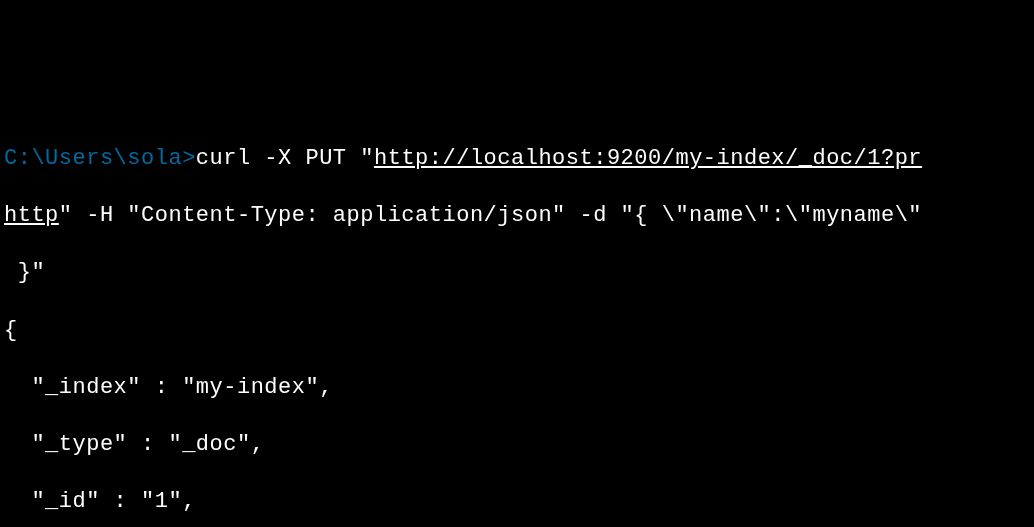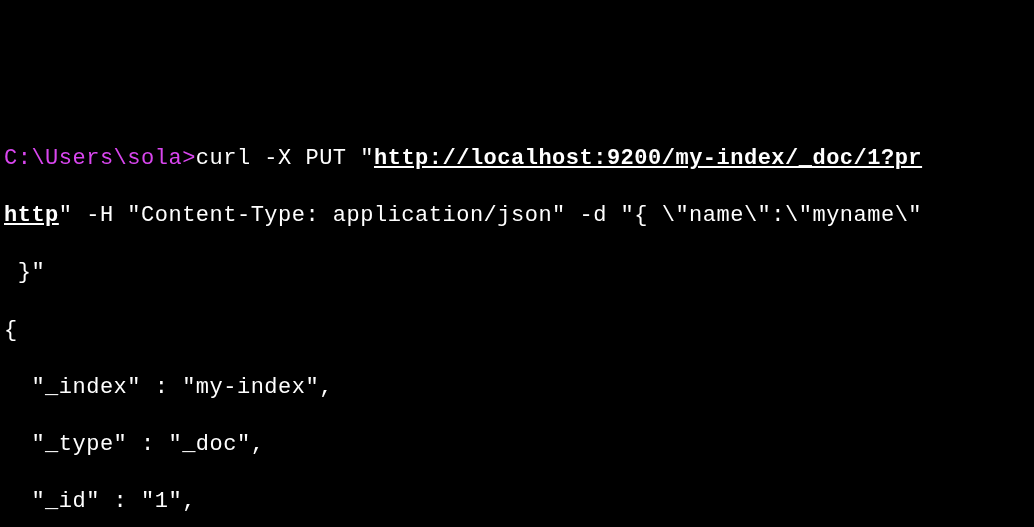--- a/index.html
+++ b/index.html
@@ -21,32 +21,31 @@
       letter-spacing: 0.5px;
     }
     .terminal {
       width: 100%;
       height: 100%;
     }
     .line {
       display: block;
     }
     .prompt {
-      color: #d946ef;
+      color: #0369a1;
       margin-top: 48px;
     }
     .command {
       color: #ffffff;
     }
     .output {
       color: #ffffff;
     }
     .underline {
       text-decoration: underline;
-      font-weight: bold;
     }
   </style>
 </head>
 <body>
 
 
 
 <div class="terminal">
 <span class="line"><span class="prompt">C:\Users\sola&gt;</span><span class="command">curl -X PUT "</span><span class="command underline">http://localhost:9200/my-index/_doc/1?pr</span></span>
 <span class="line"><span class="command underline">http</span><span class="command">" -H "Content-Type: application/json" -d "{ \"name\":\"myname\"</span></span>

